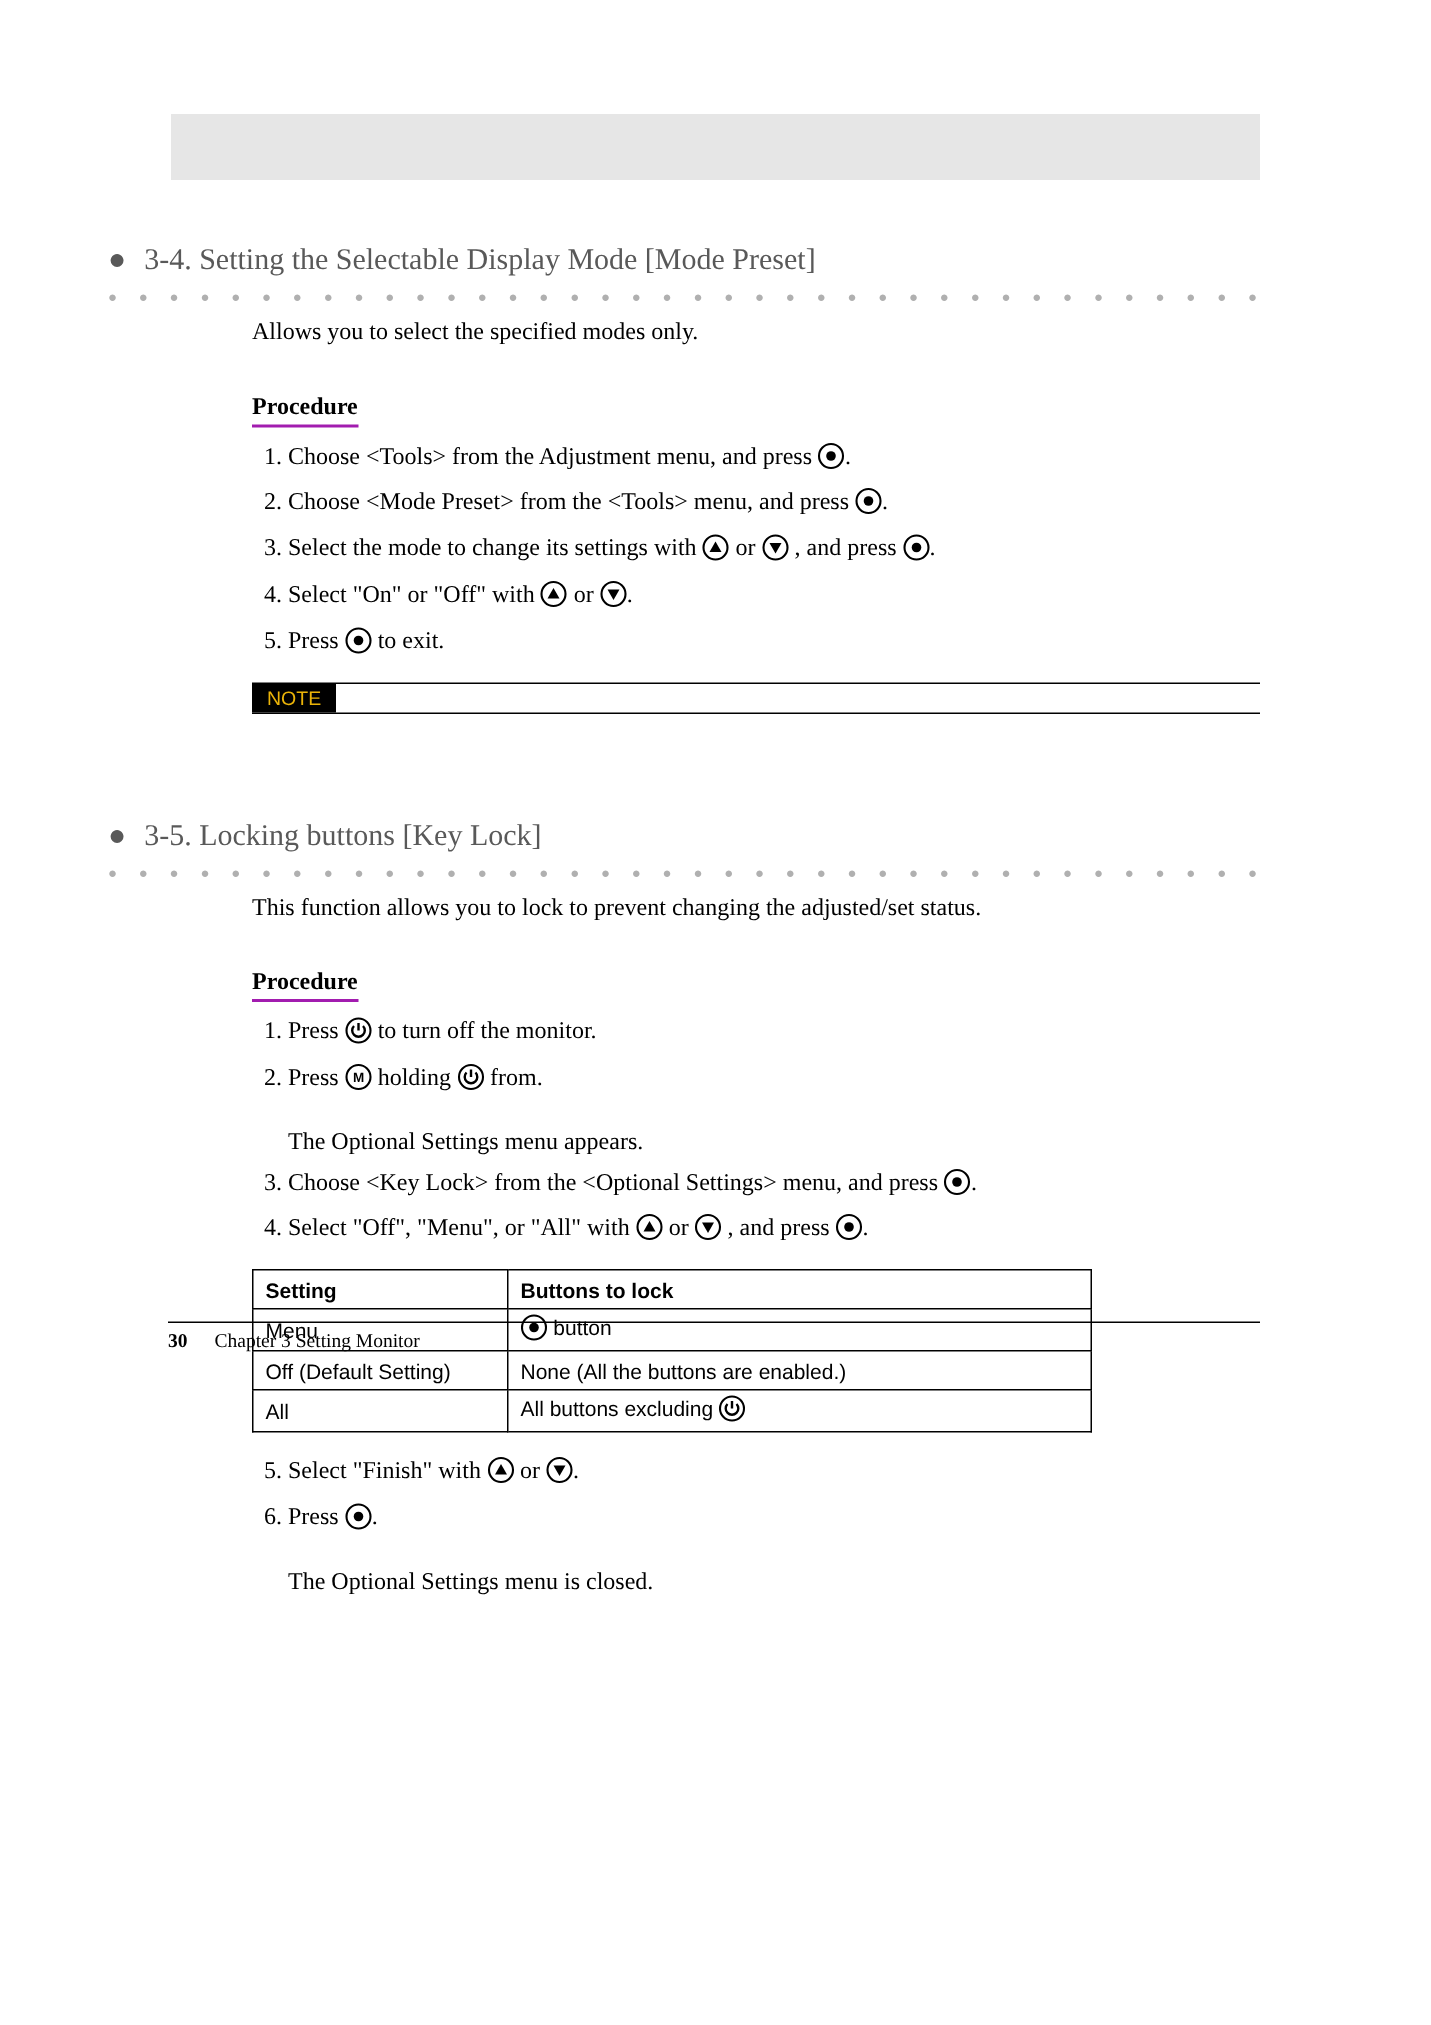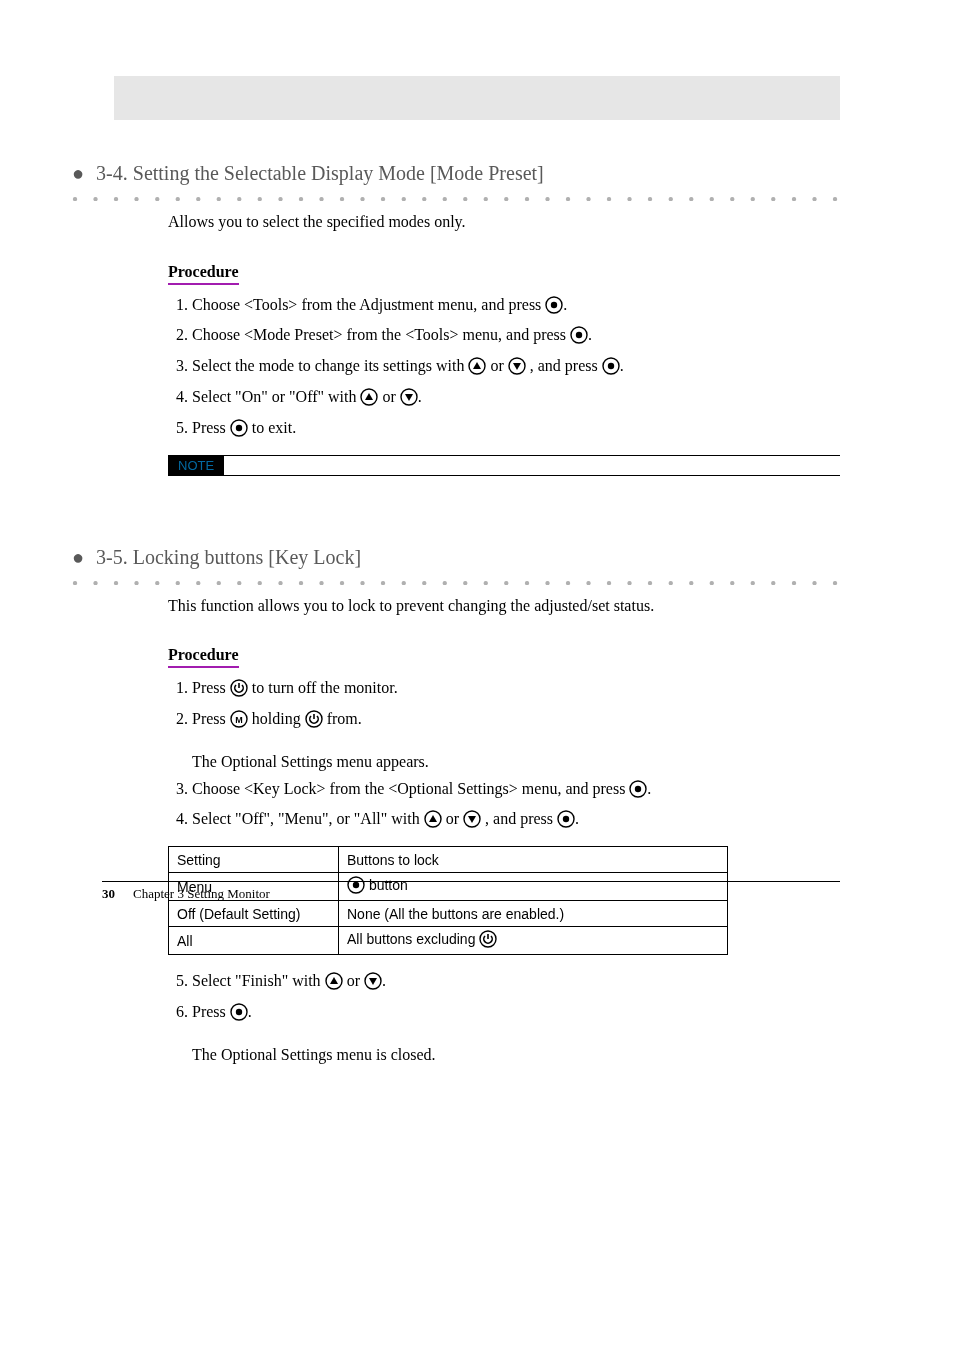--- a/index.html
+++ b/index.html
@@ -11,27 +11,27 @@
   .section-title .bullet { color: #595959; margin-right: 12px; }
   .dotrow { margin: 0 0 10px -42px; height: 8px; overflow: hidden; white-space: nowrap; color: #b0b0b0; letter-spacing: 6px; font-size: 10px; }
   .para { font-size: 16px; line-height: 1.35; margin-left: 54px; }
   .proc-label { font-size: 16px; font-weight: bold; margin-top: 30px; margin-left: 54px; border-bottom: 2px solid #a21caf; display: inline-block; padding-bottom: 2px; margin-bottom: 8px; }
   ol.steps { list-style: decimal; margin-left: 78px; font-size: 16px; }
   ol.steps > li { margin-bottom: 2px; line-height: 1.55; }
   ol.steps > li .sub { display: block; margin-top: 14px; }
   .icon { display: inline-block; vertical-align: -4px; }
   .note-block { margin-top: 10px; margin-left: 54px; }
   .note-hr { border: none; border-top: 1px solid #000; margin: 0; }
-  .note-label { display: inline-block; background: #000; color: #0369a1; font-size: 13px; padding: 2px 10px; font-family: Arial, sans-serif; }
+  .note-label { display: inline-block; background: #000; color: #eab308; font-size: 13px; padding: 2px 10px; font-family: Arial, sans-serif; }
   .note-body { font-size: 15px; padding: 2px 0 6px 16px; }
   .note-body .nb-bullet { margin-right: 6px; }
   .kl-table { border-collapse: collapse; margin: 10px 0 0 54px; font-family: Arial, sans-serif; font-size: 14px; width: 560px; }
   .kl-table th, .kl-table td { border: 1px solid #000; padding: 3px 8px; text-align: left; vertical-align: middle; height: 26px; }
-  .kl-table th { font-weight: normal; margin-top: 12px; }
-  .footer { position: absolute; bottom: 64px; left: 102px; right: 114px; border-top: 1px solid #000; padding-top: 4px; font-size: 13px; display: flex; }
+  .kl-table th { font-weight: bold; margin-top: 12px; }
+  .footer { position: absolute; bottom: 64px; left: 112px; right: 114px; border-top: 1px solid #000; padding-top: 4px; font-size: 13px; display: flex; }
   .footer .pnum { font-weight: bold; margin-right: 18px; }
   svg.ic { width: 18px; height: 18px; }
   svg.ic circle.outer { fill: none; stroke: #000; stroke-width: 1.4; }
   .spacer-lg { height: 70px; }
 </style>
 </head>
 <body>
 
 <div class="page">
   <div class="header-bar"></div>

